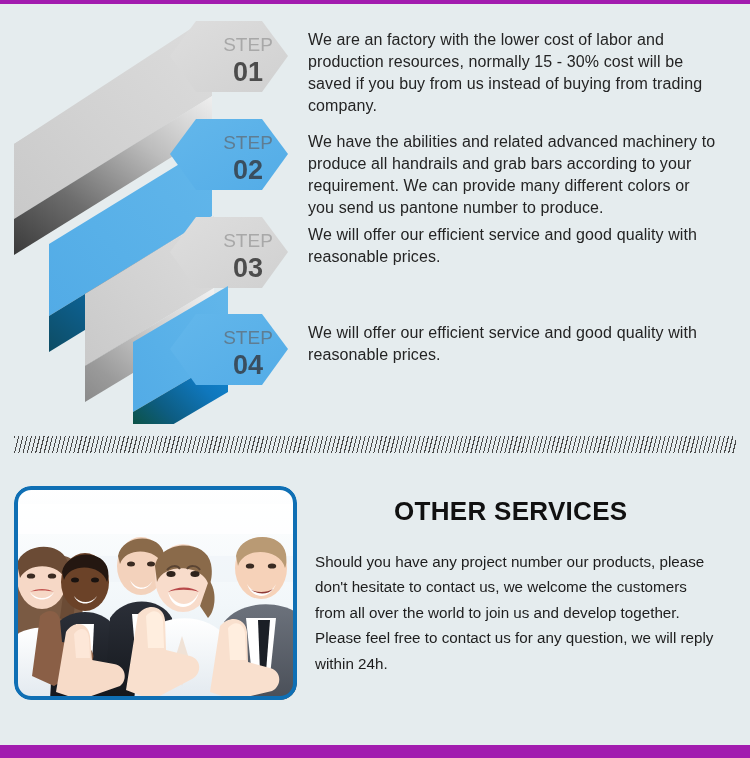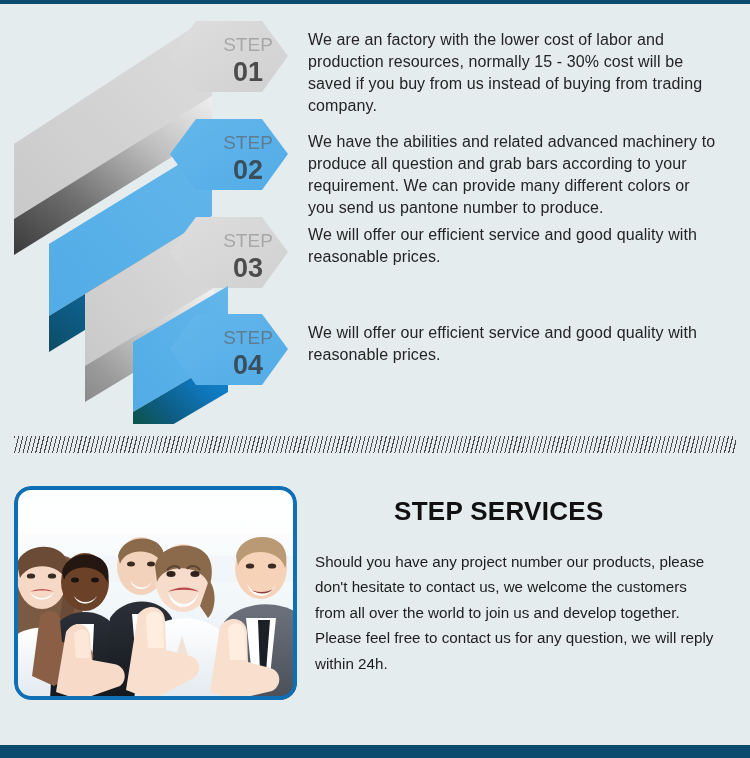--- a/index.html
+++ b/index.html
@@ -10,21 +10,21 @@
   body {
     width: 750px;
     height: 758px;
     font-family: "Liberation Sans", sans-serif;
     overflow: hidden;
   }
   #page {
     position: relative;
     width: 750px;
     height: 758px;
-    background: #0c4a6e;
+    background: #a21caf;
   }
   #canvas {
     position: absolute;
     left: 0;
     top: 4px;
     width: 750px;
     height: 741px;
     background: #e5ecee;
     overflow: hidden;
   }
@@ -219,21 +219,21 @@
             <text id="svg-lbl-4" x="248" y="340" text-anchor="middle" font-family="Liberation Sans, sans-serif" font-size="19" fill="#5f7d92">STEP</text>
             <text id="svg-num-4" x="248" y="370" text-anchor="middle" font-family="Liberation Sans, sans-serif" font-size="27" font-weight="bold" fill="#3a4e5e">04</text>
           </g>
         </svg>
       </div>
 
       <div class="step-text-block" id="step-text-1">
         <p>We are an factory with the lower cost of labor and production resources, normally 15 - 30% cost will be saved if you buy from us instead of  buying from trading company.</p>
       </div>
       <div class="step-text-block" id="step-text-2">
-        <p>We have the abilities and related advanced machinery to produce  all question and grab bars according to your requirement. We can provide many different colors or you send us pantone number to produce.</p>
+        <p>We have the abilities and related advanced machinery to produce  all handrails and grab bars according to your requirement. We can provide many different colors or you send us pantone number to produce.</p>
       </div>
       <div class="step-text-block" id="step-text-3">
         <p>We will offer our efficient service and good quality with reasonable prices.</p>
       </div>
       <div class="step-text-block" id="step-text-4">
         <p>We will offer our efficient service and good quality with reasonable prices.</p>
       </div>
     </div>
 
     <div id="divider"></div>
@@ -340,20 +340,20 @@
               <path d="M132 130 C138 122 148 124 149 136 L150 162 L134 162 Z" fill="#ffeedf"></path>
 
               <path d="M206 140 C216 128 232 132 233 146 L234 176 L256 182 C268 185 268 200 258 205 L220 214 L196 206 Z" fill="#f9e0ce"></path>
               <path d="M214 142 C220 134 230 136 231 148 L232 174 L216 174 Z" fill="#ffeedf"></path>
             </g>
           </g>
         </svg>
         <div class="photo-border"></div>
       </div>
 
-      <div id="services-title">STEP SERVICES</div>
+      <div id="services-title">OTHER SERVICES</div>
       <div id="services-body">
         <p>Should you have any project number our products, please don't hesitate to contact us, we welcome the customers from all over the world to join us and develop together. Please feel free to contact us for any question, we will reply within 24h.</p>
       </div>
     </div>
 
   </div>
 </div>
 
 </body></html>

